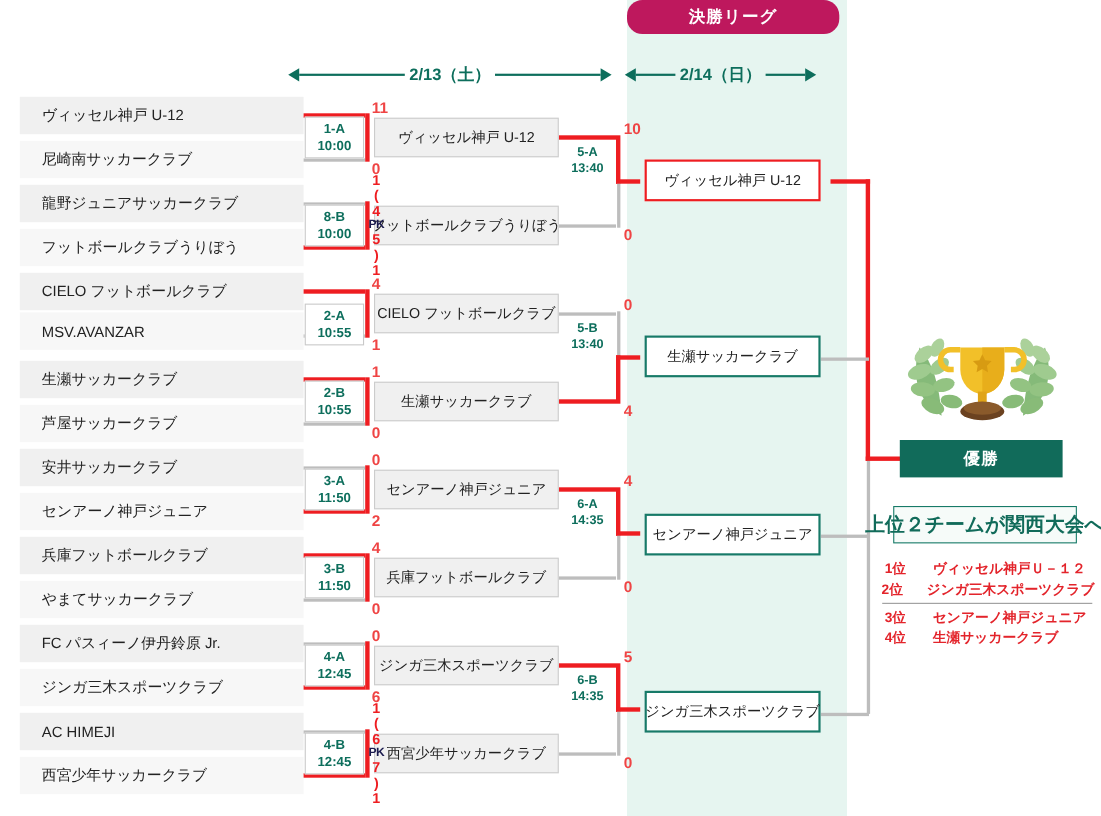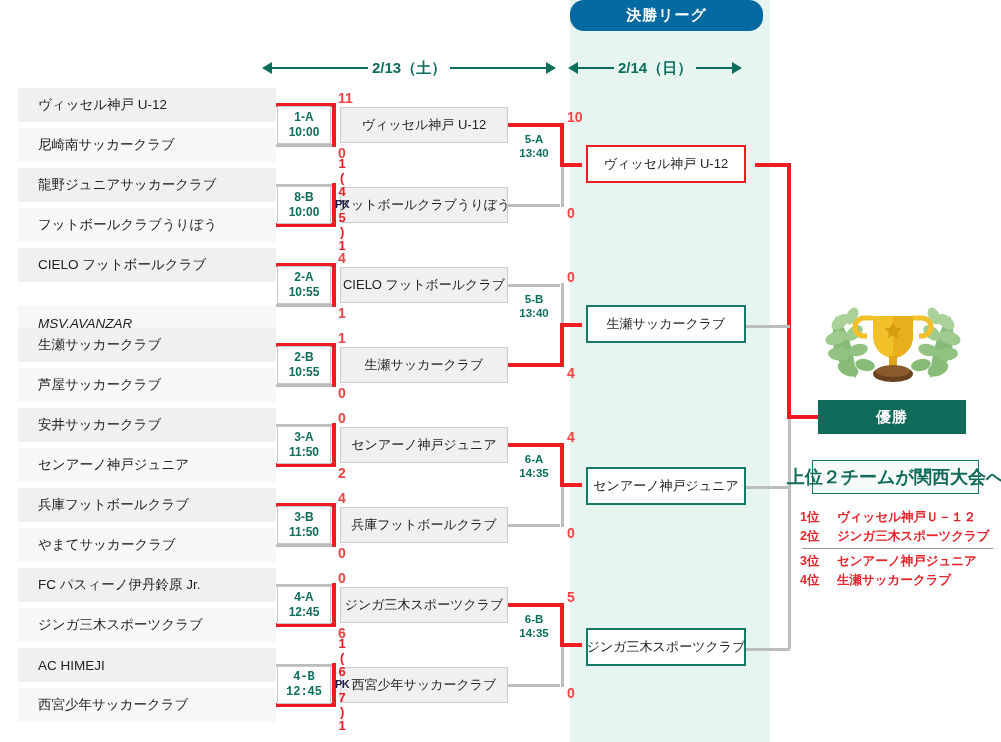--- a/index.html
+++ b/index.html
@@ -11,21 +11,21 @@
   }
   #root{position:relative;width:1001px;height:742px;overflow:hidden;background:#fff;}
 
   
   .league-band{
     position:absolute;left:570px;top:0;width:200px;height:742px;
     background:#e6f5f0;
   }
   .league-banner{
     position:absolute;left:570px;top:0;width:193px;height:31px;
-    background:#0369a1;color:#fff;
+    background:#be185d;color:#fff;
     display:flex;align-items:center;justify-content:center;
     font-size:15px;font-weight:700;letter-spacing:1px;border-radius:14px;
   }
 
   
   .date-row{position:absolute;top:56px;height:24px;}
   .date-label{
     color:#0d6e5c;font-size:15px;font-weight:700;white-space:nowrap;
     display:flex;align-items:center;gap:0px;height:24px;
   }
@@ -104,22 +104,22 @@
     font-size:15px;font-weight:700;letter-spacing:1px;
   }
   .note-box{
     position:absolute;left:812px;top:460px;width:165px;height:32px;
     border:1.5px solid #177a68;background:#f6fbf9;color:#116b5a;
     display:flex;align-items:center;justify-content:center;
     font-size:18px;font-weight:700;white-space:nowrap;
   }
   .rank-list{position:absolute;left:800px;top:508px;width:195px;}
   .rank-item{
-    display:flex;gap:9px;color:#e3242b;font-size:12.5px;font-weight:700;
-    line-height:19px;white-space:nowrap;
+    display:flex;gap:20px;color:#e3242b;font-size:12.5px;font-weight:700;
+    line-height:19px;white-space:nowrap;text-align:center;
   }
   .rank-pos{width:28px;}
   .rank-sep{border-top:1px solid #9a9a9a;margin:2px 2px 3px 2px;}
 </style>
 </head>
 <body>
 
 <div id="root">
 
   <div class="league-band"></div>
@@ -143,21 +143,21 @@
       <span class="ar-right"></span>
     </div>
   </div>
 
   <div id="team-rows">
       <div class="team-row" style="top: 88px;">ヴィッセル神戸 U-12</div>
       <div class="team-row alt" style="top: 128px;">尼崎南サッカークラブ</div>
       <div class="team-row" style="top: 168px;">龍野ジュニアサッカークラブ</div>
       <div class="team-row alt" style="top: 208px;">フットボールクラブうりぼう</div>
       <div class="team-row" style="top: 248px;">CIELO フットボールクラブ</div>
-      <div class="team-row alt" style="top: 306px; font-style: italic;">MSV.AVANZAR</div>
+      <div class="team-row alt" style="top: 284px;">MSV.AVANZAR</div>
       <div class="team-row" style="top: 328px;">生瀬サッカークラブ</div>
       <div class="team-row alt" style="top: 368px;">芦屋サッカークラブ</div>
       <div class="team-row" style="top: 408px;">安井サッカークラブ</div>
       <div class="team-row alt" style="top: 448px;">センアーノ神戸ジュニア</div>
       <div class="team-row" style="top: 488px;">兵庫フットボールクラブ</div>
       <div class="team-row alt" style="top: 528px;">やまてサッカークラブ</div>
       <div class="team-row" style="top: 568px;">FC パスィーノ伊丹鈴原 Jr.</div>
       <div class="team-row alt" style="top: 608px;">ジンガ三木スポーツクラブ</div>
       <div class="team-row" style="top: 648px;">AC HIMEJI</div>
       <div class="team-row alt" style="top: 688px;">西宮少年サッカークラブ</div>
@@ -185,21 +185,21 @@
         <span class="paren">(</span>
         <span>4</span>
         <span class="pk-label">PK</span>
         <span>5</span>
         <span class="paren">)</span>
         <span>1</span>
       </div>
       <div class="ln red" style="left: 276px; top: 263px; width: 56px; height: 4px;"></div>
       <div class="ln" style="left: 276px; top: 303.5px; width: 56px; height: 3px;"></div>
       <div class="ln red" style="left: 332px; top: 263px; width: 4px; height: 44px;"></div>
-      <div class="code-box" style="left: 277px; top: 266px;">
+      <div class="code-box" style="left: 277px; top: 276px;">
         <span>2-A</span>
         <span>10:55</span>
       </div>
       <div class="score" style="left: 338px; top: 251px;">4</div>
       <div class="score" style="left: 338px; top: 306px;">1</div>
       <div class="ln red" style="left: 276px; top: 343px; width: 56px; height: 4px;"></div>
       <div class="ln" style="left: 276px; top: 383.5px; width: 56px; height: 3px;"></div>
       <div class="ln red" style="left: 332px; top: 343px; width: 4px; height: 44px;"></div>
       <div class="code-box" style="left: 277px; top: 346px;">
         <span>2-B</span>
@@ -230,21 +230,21 @@
       <div class="ln red" style="left: 332px; top: 583px; width: 4px; height: 44px;"></div>
       <div class="code-box" style="left: 277px; top: 586px;">
         <span>4-A</span>
         <span>12:45</span>
       </div>
       <div class="score" style="left: 338px; top: 571px;">0</div>
       <div class="score" style="left: 338px; top: 626px;">6</div>
       <div class="ln" style="left: 276px; top: 663.5px; width: 56px; height: 3px;"></div>
       <div class="ln red" style="left: 276px; top: 703px; width: 56px; height: 4px;"></div>
       <div class="ln red" style="left: 332px; top: 663px; width: 4px; height: 44px;"></div>
-      <div class="code-box" style="left: 277px; top: 666px; font-family: Liberation Mono, monospace;">
+      <div class="code-box" style="left: 277px; top: 666px;">
         <span>4-B</span>
         <span>12:45</span>
       </div>
       <div class="pk-stack" style="left: 335px; top: 637px;">
         <span>1</span>
         <span class="paren">(</span>
         <span>6</span>
         <span class="pk-label">PK</span>
         <span>7</span>
         <span class="paren">)</span>

